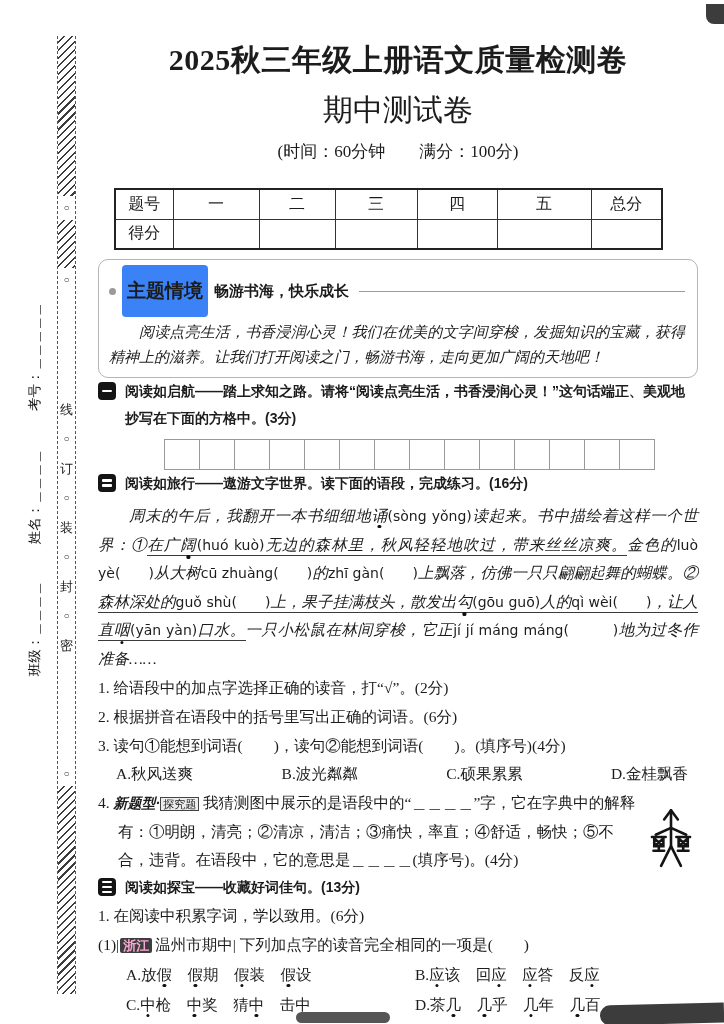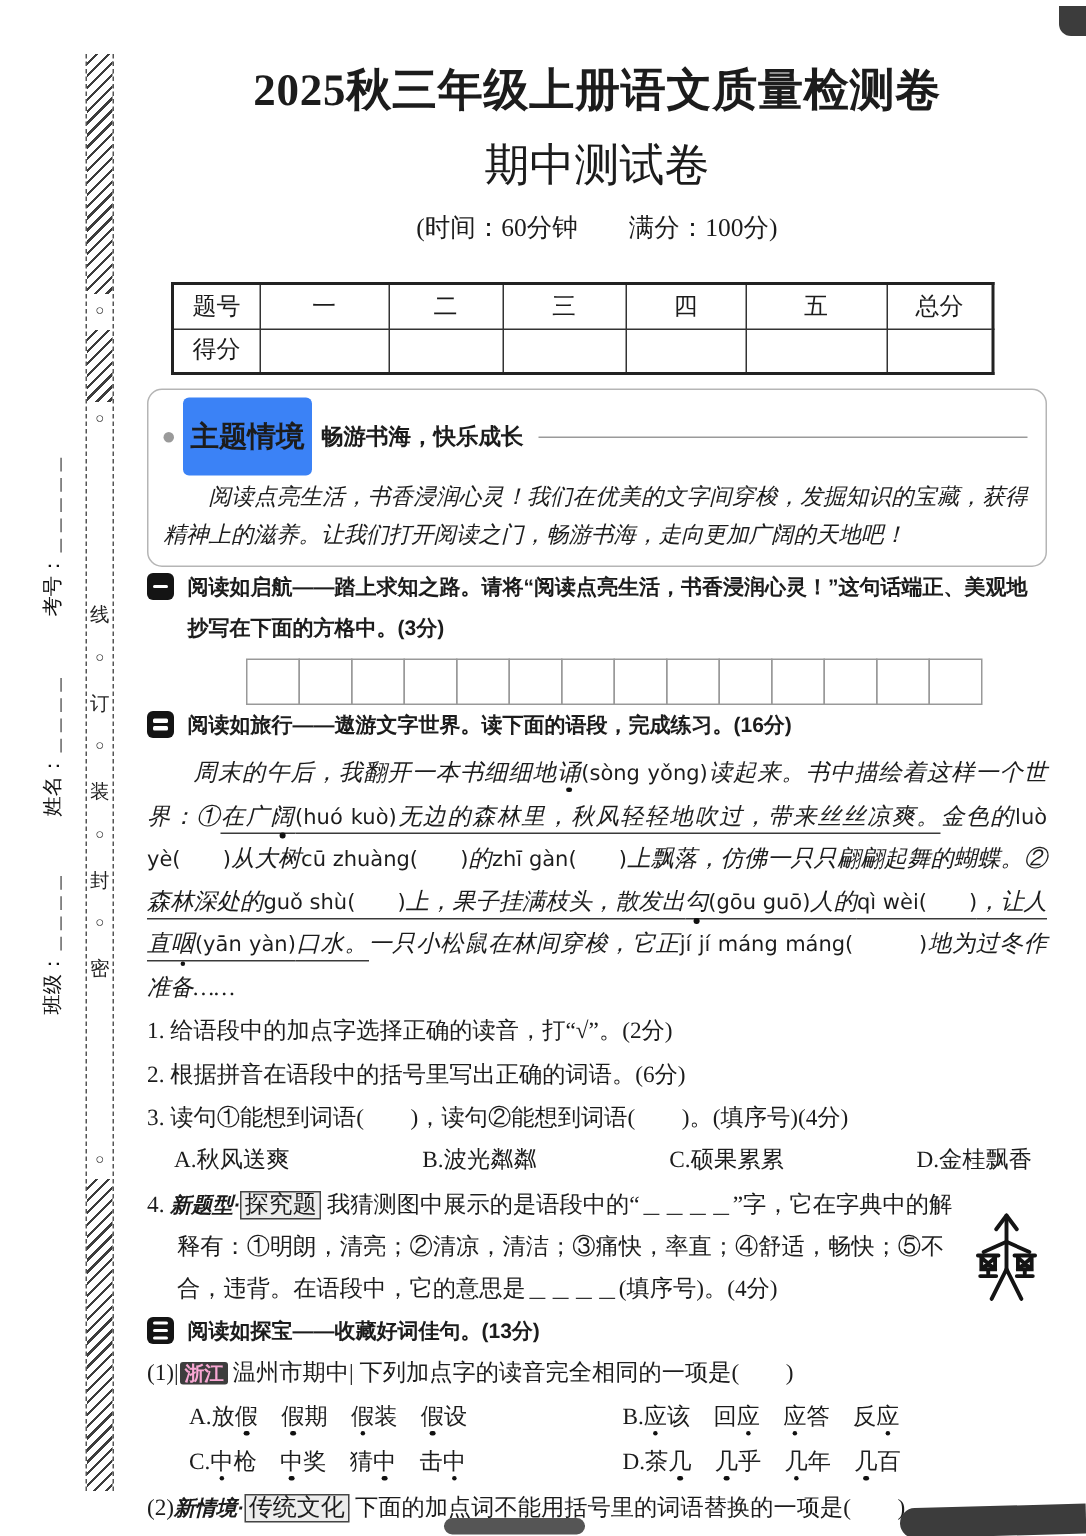--- a/index.html
+++ b/index.html
@@ -72,21 +72,21 @@
   .hang { padding-left:20px; text-indent:-20px; }
   .py, .upy { font-family:"DejaVu Sans", sans-serif; font-style:normal; font-size:14px; }
   .u, .ud, .upy { border-bottom:1px solid #3a3a3a; padding-bottom:2px; }
   .d, .ud { position:relative; }
   .d::after, .ud::after {
     content:""; position:absolute; left:50%; bottom:-4px; transform:translateX(-50%);
     width:3.2px; height:3.2px; border-radius:50%; background:#111;
   }
   .badge-new { font-family:"Liberation Sans", sans-serif; font-weight:bold; font-style:italic; font-size:14px; }
   .badge-box {
-    font-family:"Liberation Sans", sans-serif; font-size:16px; border:1px solid #444;
+    font-family:"Liberation Sans", sans-serif; font-size:11px; border:1px solid #444;
     background:#ededed; padding:0 2px; font-style:normal;
   }
   .badge-region {
     font-family:"Liberation Sans", sans-serif; font-weight:bold; font-size:13px;
     background:#3d3d3d; color:#f9a8d4; border-radius:2px; padding:0 3px; margin:0 3px 0 1px;
   }
   .q4-wrap { position:relative; padding-right:60px; }
   .oracle { position:absolute; right:4px; top:16px; }
   
   .opt-grid { display:grid; grid-template-columns: 1fr 1fr; column-gap:6px;
@@ -226,20 +226,21 @@
   </div>
 
   <div class="sec-head">
     <span class="sec-icon">
       <span class="bar"></span>
         <span class="bar"></span>
         <span class="bar"></span>
     </span>
     <span>阅读如探宝——收藏好词佳句。(13分)</span>
   </div>
+  <div class="q">1. 在阅读中积累字词，学以致用。(6分)</div>
   <div class="q">
     <span>(1)</span><span>|</span><span class="badge-region">浙江</span><span>温州市期中</span><span>|</span>
     <span>下列加点字的读音完全相同的一项是(　　)</span>
   </div>
   <div class="opt-grid">
     <span><span>A.放</span><span class="d">假</span><span>　</span><span class="d">假</span><span>期　</span><span class="d">假</span><span>装　</span><span class="d">假</span><span>设</span></span>
     <span><span>B.</span><span class="d">应</span><span>该　回</span><span class="d">应</span><span>　</span><span class="d">应</span><span>答　反</span><span class="d">应</span></span>
     <span><span>C.</span><span class="d">中</span><span>枪　</span><span class="d">中</span><span>奖　猜</span><span class="d">中</span><span>　击</span><span class="d">中</span></span>
     <span><span>D.茶</span><span class="d">几</span><span>　</span><span class="d">几</span><span>乎　</span><span class="d">几</span><span>年　</span><span class="d">几</span><span>百</span></span>
   </div>

